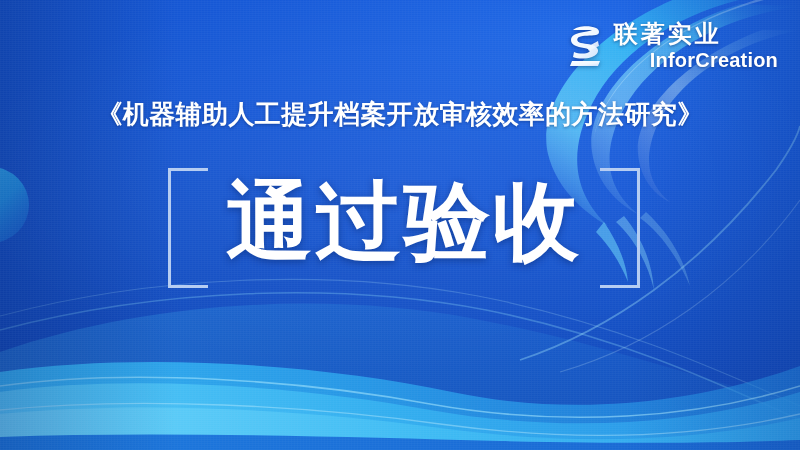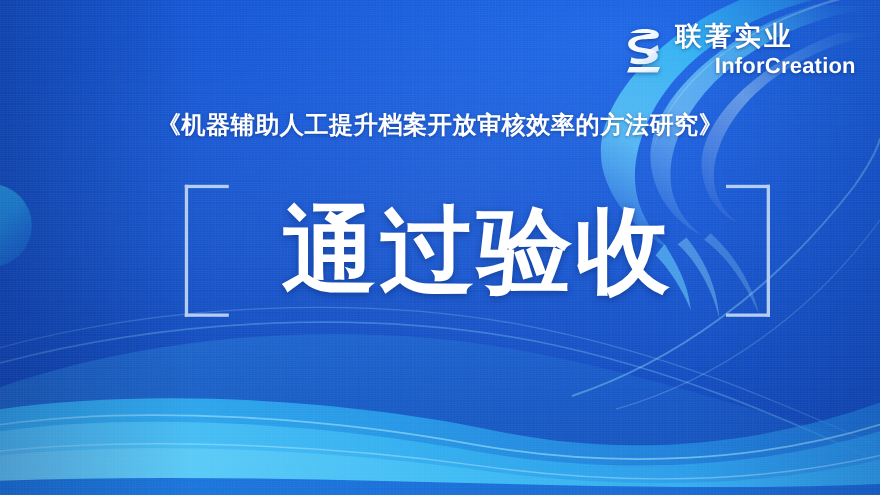--- a/index.html
+++ b/index.html
@@ -49,34 +49,35 @@
   .layer svg { display: block; width: 800px; height: 450px; }
 
   
   .subtitle {
     position: absolute;
     left: 0;
     right: 0;
     top: 99px;
     text-align: center;
     color: #ffffff;
-    font-size: 22px;
+    font-size: 26px;
     font-weight: bold;
     letter-spacing: 0.4px;
     line-height: 30px;
     text-shadow: 0 1px 3px rgba(3,30,95,0.45);
     white-space: nowrap;
   }
 
   .headline-wrap {
     position: absolute;
     left: 168px;
     top: 168px;
-    width: 532px;
+    width: 472px;
     height: 120px;
+    font-family: Liberation Mono, monospace;
   }
   .bracket {
     position: absolute;
     top: 0;
     width: 40px;
     height: 120px;
     box-sizing: border-box;
   }
   .bracket i {
     position: absolute;

